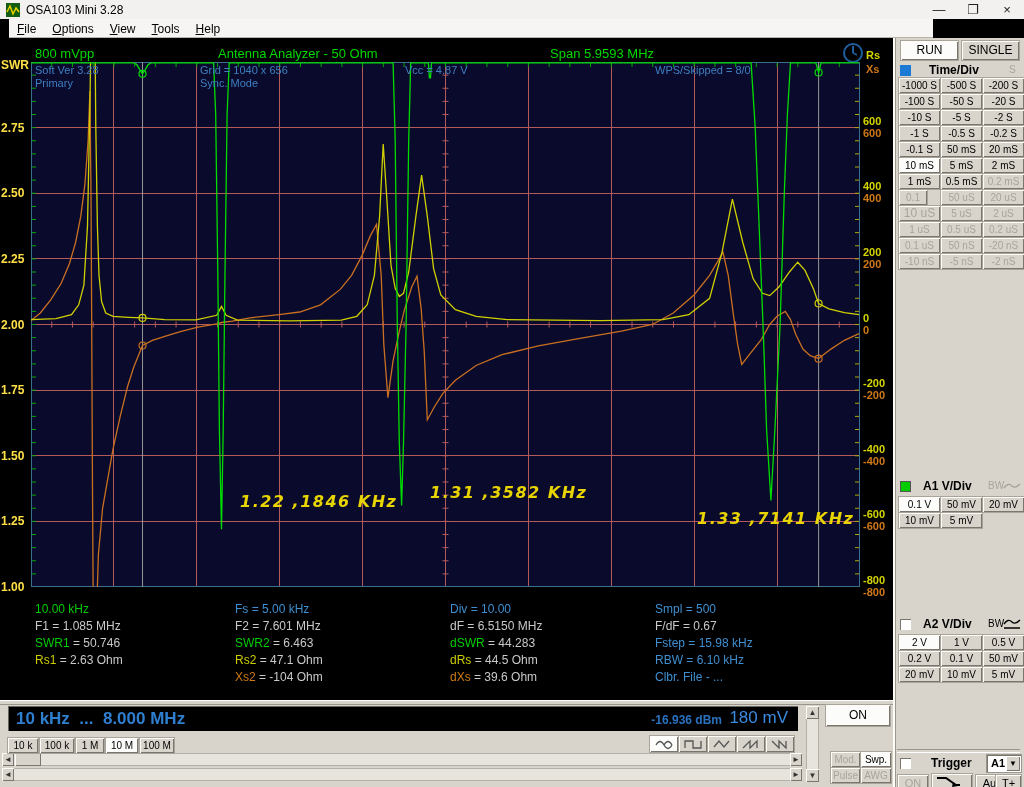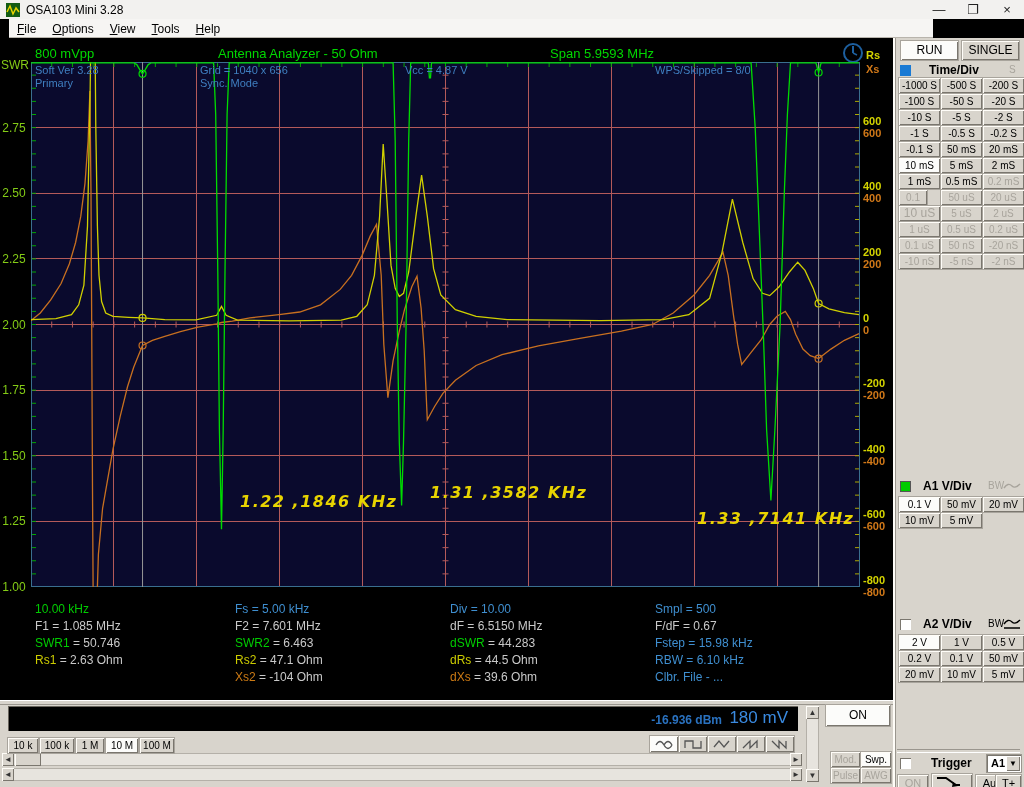--- a/index.html
+++ b/index.html
@@ -9,21 +9,21 @@
   .abs{position:absolute;}
   
   .titlebar{left:0;top:0;width:1024px;height:19px;background:#f2f1ef;color:#000;}
   .title-text{left:26px;top:3px;font-size:12px;}
   .win-btn{top:0;width:34px;height:19px;text-align:center;line-height:19px;font-size:13px;color:#222;}
   .menubar{left:9px;top:19px;width:924px;height:18px;background:#f6f5f3;border-bottom:1px solid #b8b4ac;}
   .menu-item{display:inline-block;padding:2px 8px;font-size:12px;color:#000;}
   
   .scope{left:0;top:38px;width:893px;height:662px;background:#000;}
   .hdr{font-size:13px;color:#00d800;}
-  .axis-l{font-size:12px;font-weight:normal;color:#84cc16;text-align:center;width:26px;}
+  .axis-l{font-size:12px;font-weight:bold;color:#fde047;text-align:left;width:26px;}
   .axis-ry{font-size:11px;font-weight:bold;color:#d4d400;}
   .axis-rx{font-size:11px;font-weight:bold;color:#d07818;}
   .status-line{font-size:12px;white-space:pre;}
   .st-white{color:#c9c9c9;} .st-green{color:#00cc00;} .st-yellow{color:#cccc00;}
   .st-orange{color:#cc7a14;} .st-blue{color:#3f8fd0;}
   
   .bottomstrip{left:0;top:700px;width:893px;height:87px;background:#d8d4cc;}
   .splitter{left:0;top:0;width:893px;height:5px;background:#d8d4cc;
             box-shadow:inset 0 1px 0 #fff, inset 0 -1px 0 #9a968e;}
   .freq-display{left:8px;top:6px;width:790px;height:25px;background:#000;
@@ -466,20 +466,21 @@
           <path d="M4 4 h9 l10 7 h4" fill="none" stroke="#000" stroke-width="2"></path>
           <path d="M20 8 l5 4 l-6 1 z" fill="#000"></path>
         </svg></div>
       <div class="btn " style="position: absolute; left: 83px; top: 737px; width: 36px; height: 16px; line-height: 16px;">Auto</div>
       <div class="btn " style="position: absolute; left: 103px; top: 737px; width: 25px; height: 16px; line-height: 16px;">T+</div>
     </div>
 
   <div class="abs bottomstrip" id="bottomstrip">
     <div class="abs splitter"></div>
     <div class="abs freq-display">
+      <span class="abs freq-range">10 kHz  ...  8.000 MHz</span>
       <span class="abs freq-dbm">-16.936 dBm</span>
       <span class="abs freq-mv">180 mV</span>
     </div>
     <div id="range-row"></div>
     <div id="wave-row"></div>
 
     <div class="abs sb" style="left:2px;top:53px;width:800px;height:13px">
       <div class="abs sb-btn" style="left:0;top:0;width:12px;height:13px;line-height:13px">◄</div>
       <div class="abs sb-btn" style="left:13px;top:0;width:26px;height:13px"></div>
       <div class="abs sb-btn" style="left:788px;top:0;width:12px;height:13px;line-height:13px">►</div>

